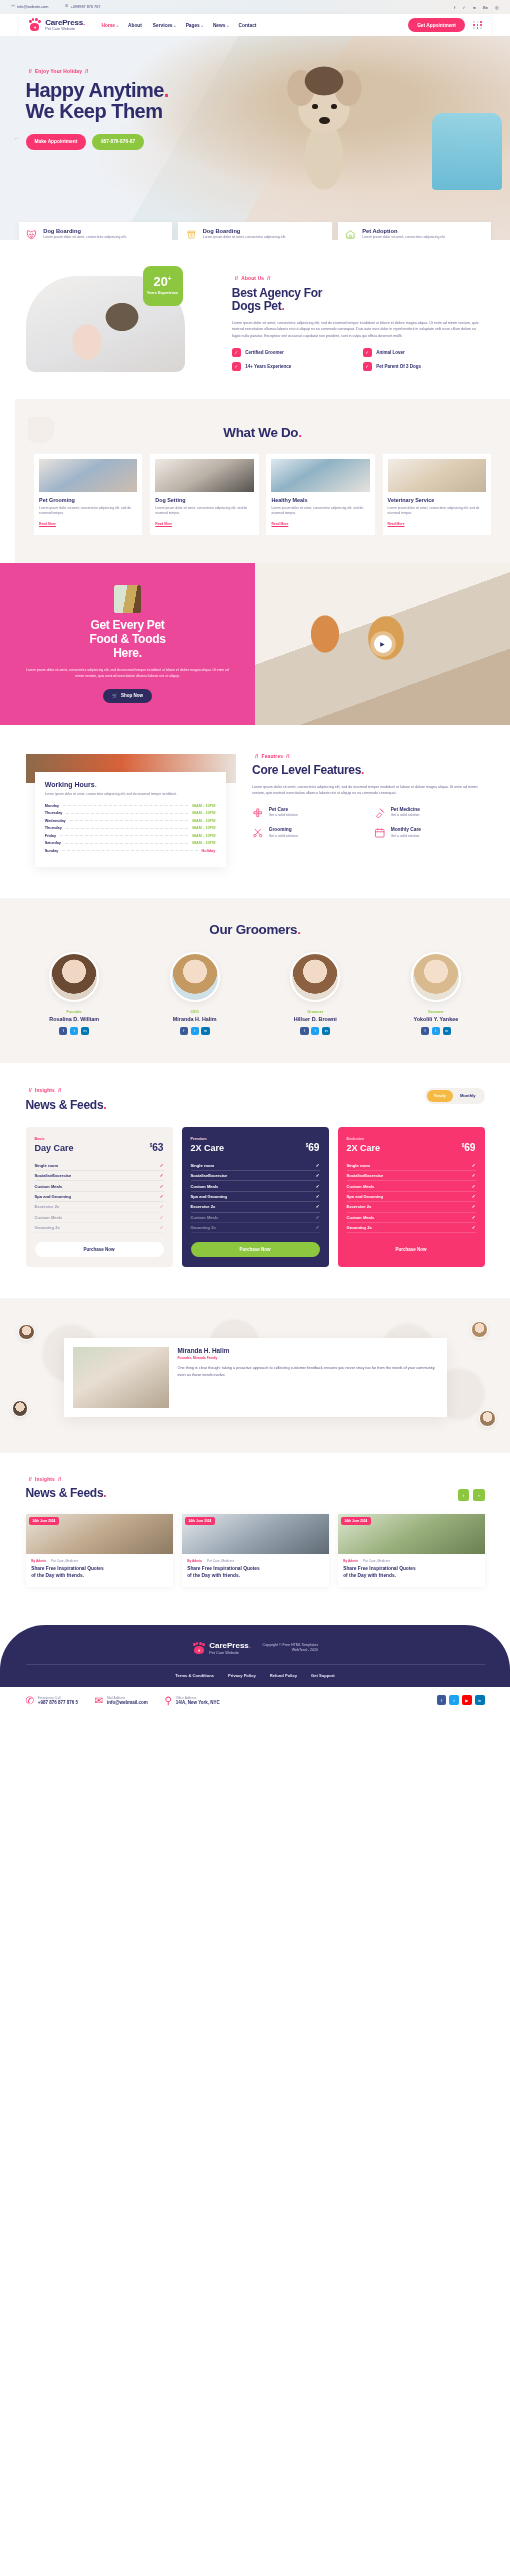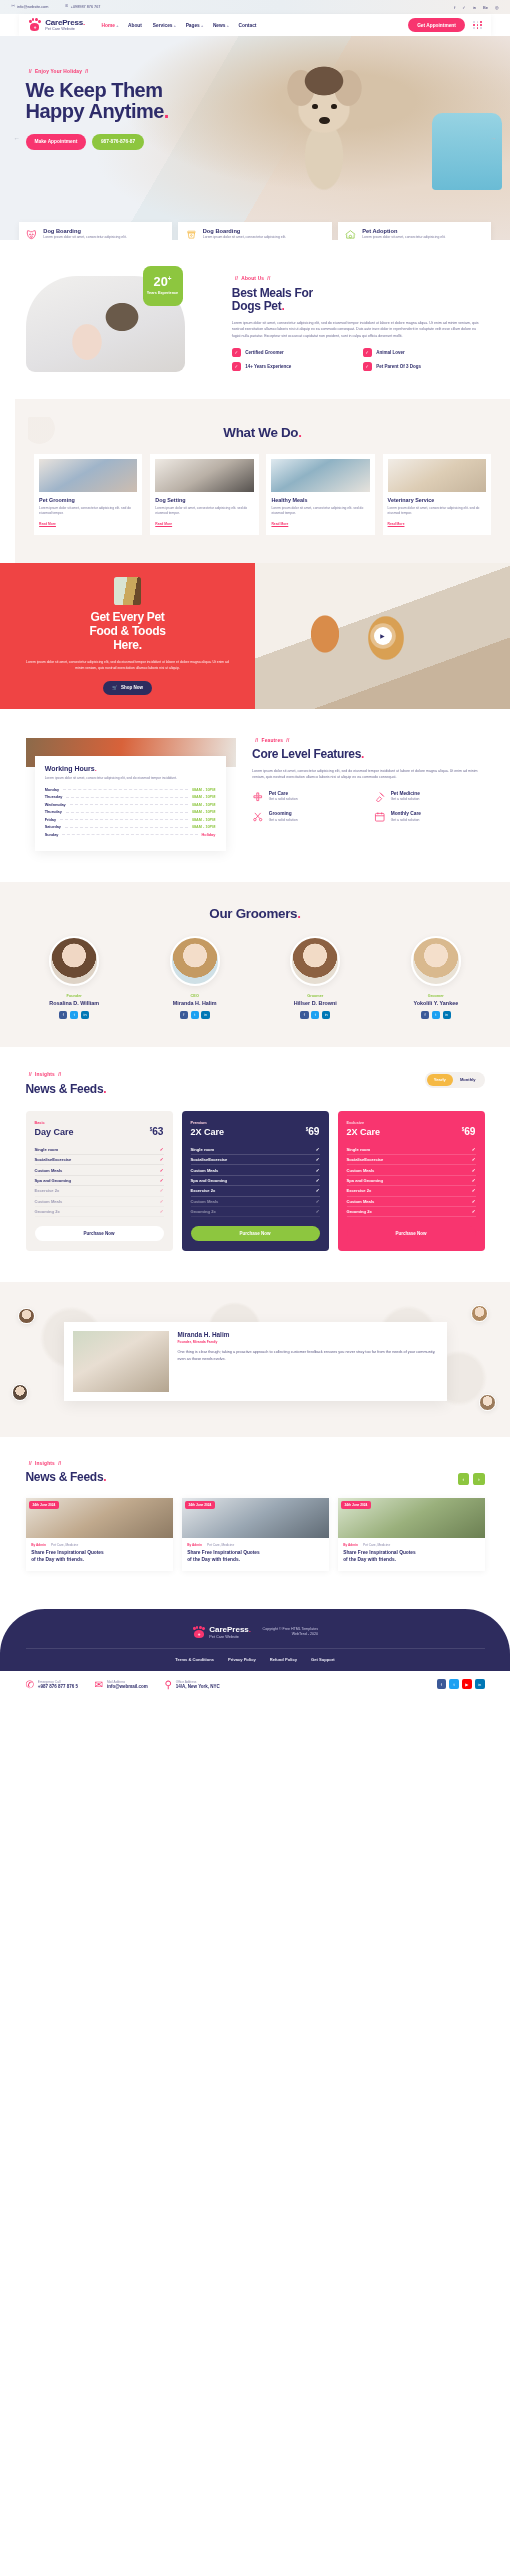--- a/index.html
+++ b/index.html
@@ -123,21 +123,21 @@
   .centerHead h2 { font-size:13.4px; font-weight:800; letter-spacing:-0.3px; }
   .svcGrid { display:grid; grid-template-columns:repeat(4,1fr); gap:7.7px; }
   .svcCard { background:#fff; padding:5.1px 5.1px 7.7px; }
   .svcCard .thumb { width:100%; height:33px; }
   .svcCard h4 { font-size:5.4px; font-weight:800; margin-top:5.7px; }
   .svcCard p { font-size:3.3px; color:#7a789c; line-height:1.6; margin-top:2.6px; }
   .svcCard .more { font-size:3.3px; color:#f8356f; font-weight:700; margin-top:4.5px; display:inline-block; }
 
   
   .promo { display:flex; min-height:121px; }
-  .promoL { flex:0 0 50%; background:#ef4444; color:#fff; padding:14px 22px; text-align:center; }
+  .promoL { flex:0 0 50%; background:#ec4899; color:#fff; padding:22px 22px; text-align:center; }
   .promoL .bag { width:27px;height:28px; margin:0 auto 6.4px;
       background:linear-gradient(100deg,#d9e4d2 0 42%, #caa85c 42% 74%, #6a4a2a 74% 100%);
       border-radius:2.6px; }
   .promoL h2 { font-size:12px; font-weight:800; line-height:1.15; letter-spacing:-0.3px; }
   .promoL p { font-size:3.4px; line-height:1.8; margin-top:6.4px; opacity:.93; }
   .shopBtn { margin-top:9px; background:#2e2c5e; color:#fff; border:none; border-radius:9.6px;
              padding:4.5px 9.6px; font-size:4.5px; font-weight:800; cursor:pointer; display:inline-flex; gap:3.2px; align-items:center; }
   .promoR { flex:1; position:relative; overflow:hidden;
      background:
        radial-gradient(ellipse 27px 33px at 131px 75px, #d9a053 0 64%, transparent 68%),
@@ -344,22 +344,22 @@
         <span class="eyeR"></span>
         <span class="nose"></span>
     </div>
     <div class="chair"></div>
 
     <div class="heroInner">
       <div class="eyebrow">
         <span class="sl">//</span><span>Enjoy Your Holiday</span><span class="sl">//</span>
       </div>
       <div class="heroTitle">
+        <div><span>Happy Anytime</span><span class="dot">.</span></div>
         <div>We Keep Them</div>
-        <div><span>Happy Anytime</span><span class="dot">.</span></div>
       </div>
       <div class="heroBtns">
         <button class="hbtn pink">Make Appointment</button>
         <button class="hbtn green">987-876-876-87</button>
       </div>
     </div>
     <div class="heroArrowL">←</div>
     <div class="heroArrowR">→</div>
 
     <div class="heroCards">
@@ -406,21 +406,21 @@
       <div class="badge20">
         <div class="n"><span>20</span><sup>+</sup></div>
         <div class="l">Years Experience</div>
       </div>
     </div>
     <div class="aboutR">
       <div class="eyebrow">
         <span class="sl">//</span><span>About Us</span><span class="sl">//</span>
       </div>
       <h2 class="secTitle">
-        <span>Best Meals For</span><br>
+        <span>Best Agency For</span><br>
         <span>Dogs Pet</span><span class="dot">.</span>
       </h2>
       <p class="lead">Lorem ipsum dolor sit amet, consectetur adipisicing elit, sed do eiusmod tempor incididunt ut labore et dolore magna aliqua. Ut enim ad minim veniam, quis nostrud exercitation ullamco laboris nisi ut aliquip ex ea commodo consequat. Duis aute irure dolor in reprehenderit in voluptate velit esse cillum dolore eu fugiat nulla pariatur. Excepteur sint occaecat cupidatat non proident, sunt in culpa qui officia deserunt mollit.</p>
       <div class="featGrid">
         <div class="featItem">
             <span class="chk">✓</span>
             <span class="lbl">Certified Groomer</span>
           </div>
         <div class="featItem">
             <span class="chk">✓</span>

